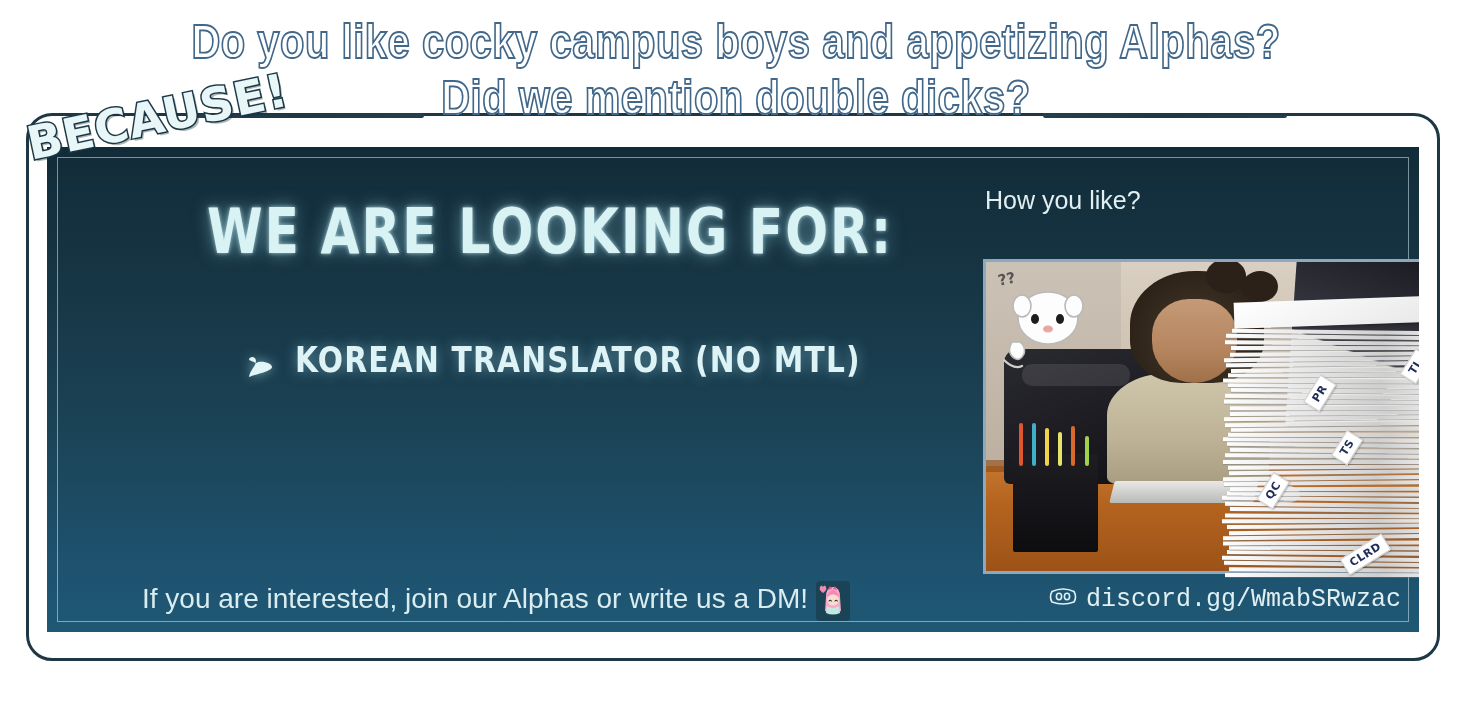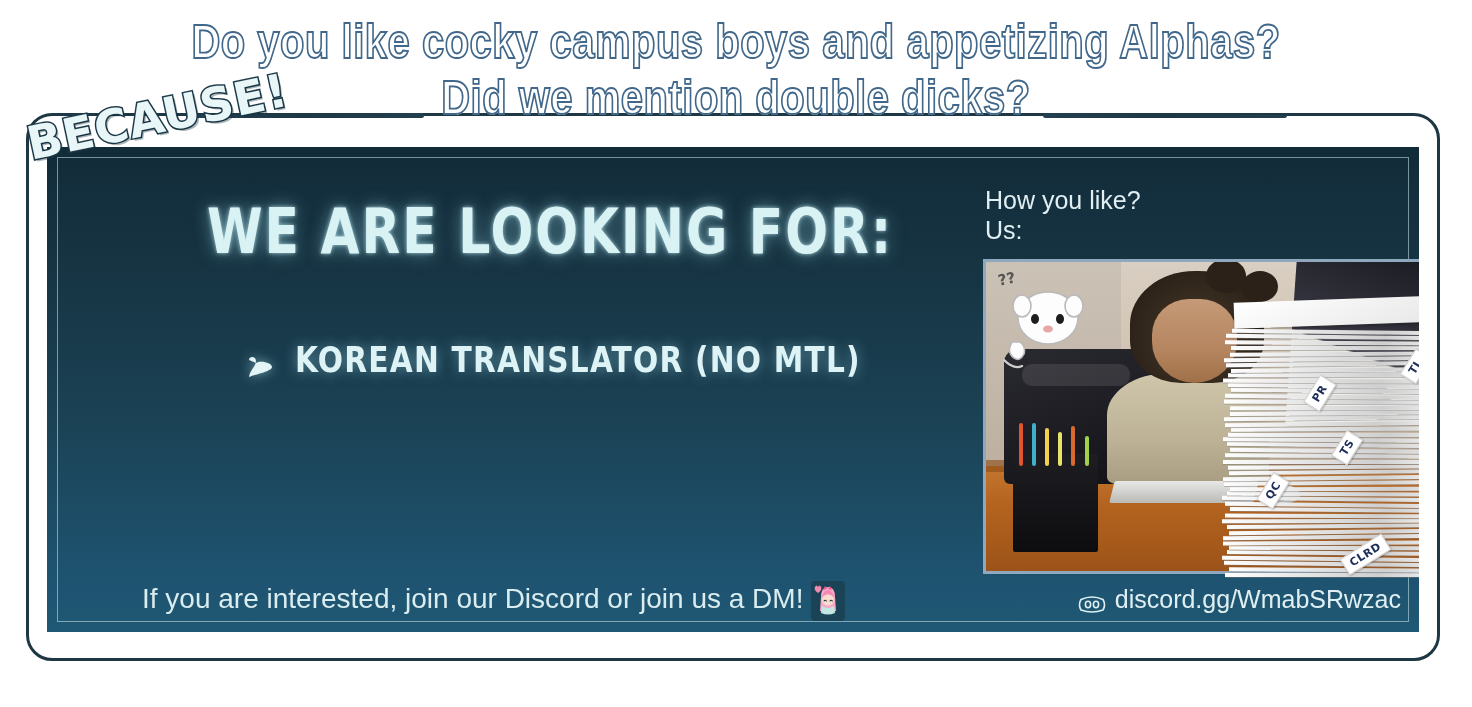--- a/index.html
+++ b/index.html
@@ -214,22 +214,22 @@
     background:linear-gradient(160deg,#ffffff,#e6e6e6);
     transform:rotate(-2deg);box-shadow:0 2px 3px rgba(0,0,0,.25);}
   .tag{position:absolute;background:#ffffff;border:1px solid #cfcfcf;
     font-family:"DejaVu Sans", sans-serif;font-weight:700;font-size:11px;
     color:#1d2d57;padding:2px 6px;letter-spacing:.5px;
     box-shadow:0 1px 2px rgba(0,0,0,.3);}
 
   
   .discord{
     position:absolute;right:18px;bottom:18px;
-    display:flex;align-items:flex-end;gap:9px;
-    font-family:Liberation Sans, sans-serif;
+    display:flex;align-items:flex-start;gap:9px;
+    font-family:Liberation Mono, monospace;
     font-size:25px;color:#e0eff2;white-space:nowrap;
     z-index:7;
   }
   .discord svg{display:block;}
   .qmarks{position:absolute;left:12px;top:8px;font-family:"DejaVu Sans",sans-serif;
     font-size:15px;color:#555;font-weight:700;transform:rotate(-12deg);}
 </style>
 </head>
 <body>
 
@@ -255,21 +255,21 @@
         <span class="bullet">
           <svg width="26" height="22" viewBox="0 0 26 22">
             <path d="M2 3 C2 -1 9 -1 9 4 C9 9 3 13 2 20 C10 17 25 14 25 10 C25 6 14 3 9 6 Z" fill="#e3f5f7"></path>
           </svg>
         </span>
         <span class="role-label">KOREAN TRANSLATOR (NO MTL)</span>
       </li>
     </ul>
 
     <div class="cta">
-      <span>If you are interested, join our Discord or join us a DM!</span>
+      <span>If you are interested, join our Alphas or write us a DM!</span>
       <span class="emoji-chibi">
         <svg width="34" height="40" viewBox="0 0 34 40">
           <rect x="0" y="0" width="34" height="40" rx="4" fill="#1b4356"></rect>
           <path d="M7 6 q1.5-3 3 0 q1.5 3-3 6 q-4.5-3-3-6 q1.5-3 3 0Z" fill="#f28ab0"></path>
           <path d="M10 16 q0-10 7-10 q7 0 7 10 l1 14 q-8 3-16 0Z" fill="#f9a7c8"></path>
           <ellipse cx="17" cy="19" rx="6" ry="5.5" fill="#f6ddd0"></ellipse>
           <path d="M11 16 q6-6 12 0 q-2-7-6-7 q-4 0-6 7Z" fill="#f589b4"></path>
           <path d="M13 20 q1.2-1.4 2.4 0" stroke="#2b2b33" stroke-width="1.1" fill="none" stroke-linecap="round"></path>
           <path d="M19 20 q1.2-1.4 2.4 0" stroke="#2b2b33" stroke-width="1.1" fill="none" stroke-linecap="round"></path>
           <path d="M11 25 q6 4 12 0 l1 7 q-7 3-14 0Z" fill="#bfe9e2"></path>
@@ -277,21 +277,20 @@
           <path d="M21 9 l-2 -4 l-2 3Z" fill="#f05a8f"></path>
         </svg>
       </span>
     </div>
   </div>
 
   <div class="right-col">
 
     <div class="how-text">
       <span>How you like?</span>
-      <span>Us:</span>
     </div>
 
     <div class="meme">
       <div class="meme-clip">
         <div class="m-wall"></div>
         <div class="m-wall2"></div>
         <div class="m-monitor"></div>
         <div class="m-desk"></div>
         <div class="m-deskedge"></div>
         <div class="m-chair"></div>

